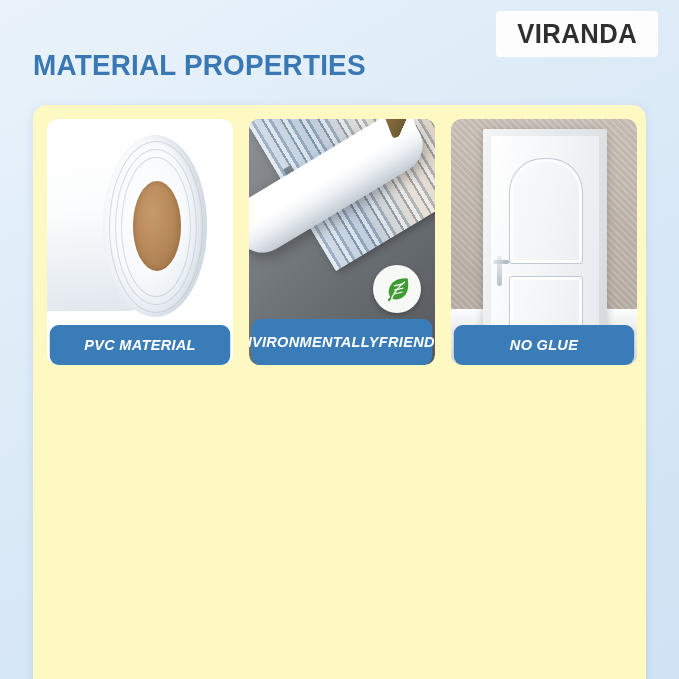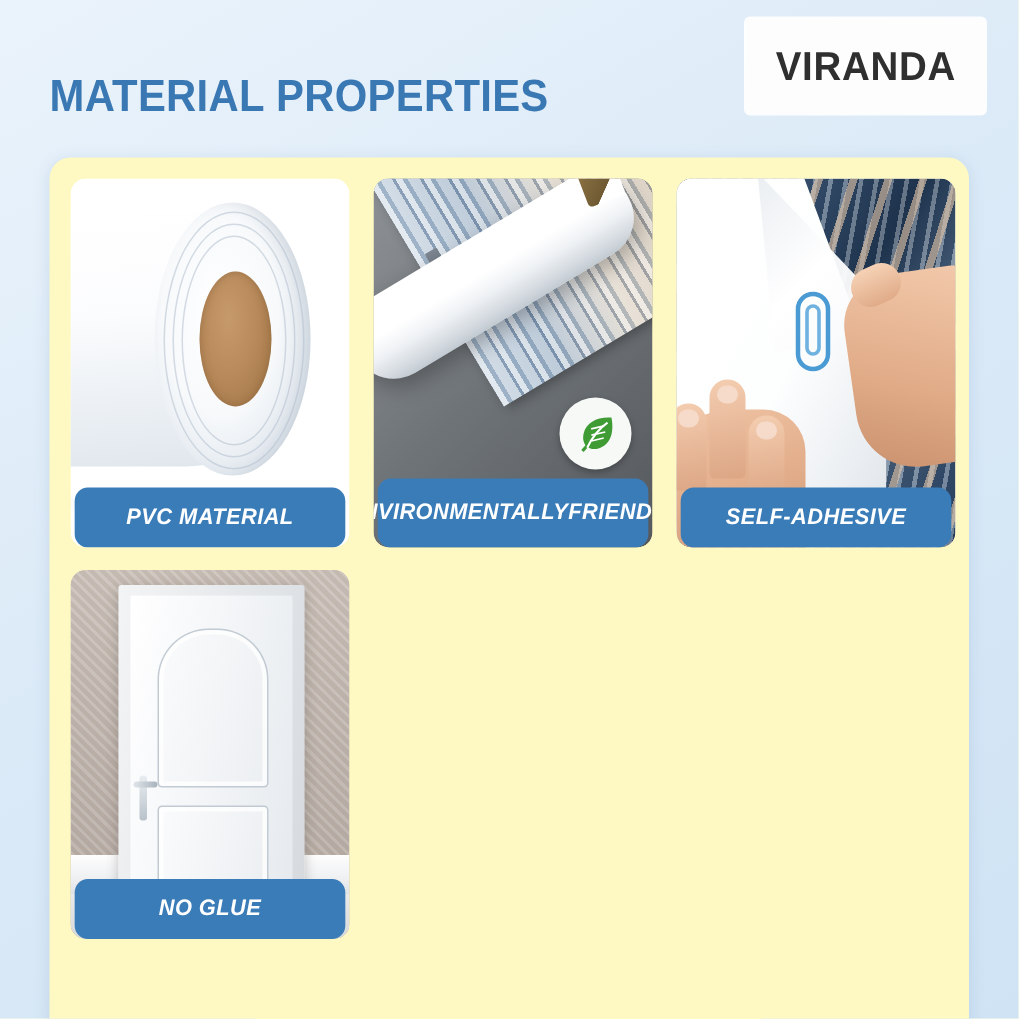--- a/index.html
+++ b/index.html
@@ -5,21 +5,21 @@
   html,body{margin:0;padding:0;}
   body{
     width:679px;height:679px;overflow:hidden;
     font-family:"Liberation Sans",sans-serif;
     background:linear-gradient(150deg,#eaf3fb 0%,#dbeaf7 45%,#cfe3f4 100%);
   }
   .page{position:relative;width:679px;height:679px;}
 
   
   .logo-box{
-    position:absolute;left:497px;top:12px;width:160px;height:64px;
+    position:absolute;left:497px;top:12px;width:160px;height:44px;
     background:#fdfdfd;border-radius:3px;
     display:flex;align-items:center;justify-content:center;
     box-shadow:0 0 0 1px rgba(255,255,255,.9);
   }
   .logo-text{
     font-size:27px;font-weight:700;color:#2f2f2f;letter-spacing:.5px;
     font-family:"Liberation Sans",sans-serif;transform:scaleX(.95);
   }
 
   
@@ -312,45 +312,20 @@
             </svg>
           </div>
         </div>
         <div class="label two">
           <span>ENVIRONMENTALLY</span>
             <br>
           <span>FRIENDLY</span>
         </div>
       </div>
 
-      <div class="card">
-        <div class="photo p3">
-          <div class="marble"></div>
-          <div class="peel"></div>
-          <div class="peel-fold"></div>
-          <svg class="clip" viewBox="0 0 26 56">
-            <rect x="3" y="3" width="20" height="50" rx="10" fill="none" stroke="#4a9ad4" stroke-width="3"></rect>
-            <rect x="9" y="11" width="8" height="32" rx="4" fill="none" stroke="#6fb2e0" stroke-width="2.4"></rect>
-          </svg>
-          <div class="hand-r"></div>
-          <div class="thumb-r"></div>
-          <div class="hand-l">
-            <div class="fing f1">
-                <div class="nail"></div>
-              </div>
-            <div class="fing f2">
-                <div class="nail"></div>
-              </div>
-            <div class="fing f3">
-                <div class="nail"></div>
-              </div>
-          </div>
-        </div>
-        <div class="label">SELF-ADHESIVE</div>
-      </div>
 
 
 
       <div class="card">
         <div class="photo p6">
           <div class="wallpaper"></div>
           <div class="skirt"></div>
           <div class="floor"></div>
           <div class="frame">
             <div class="door">

